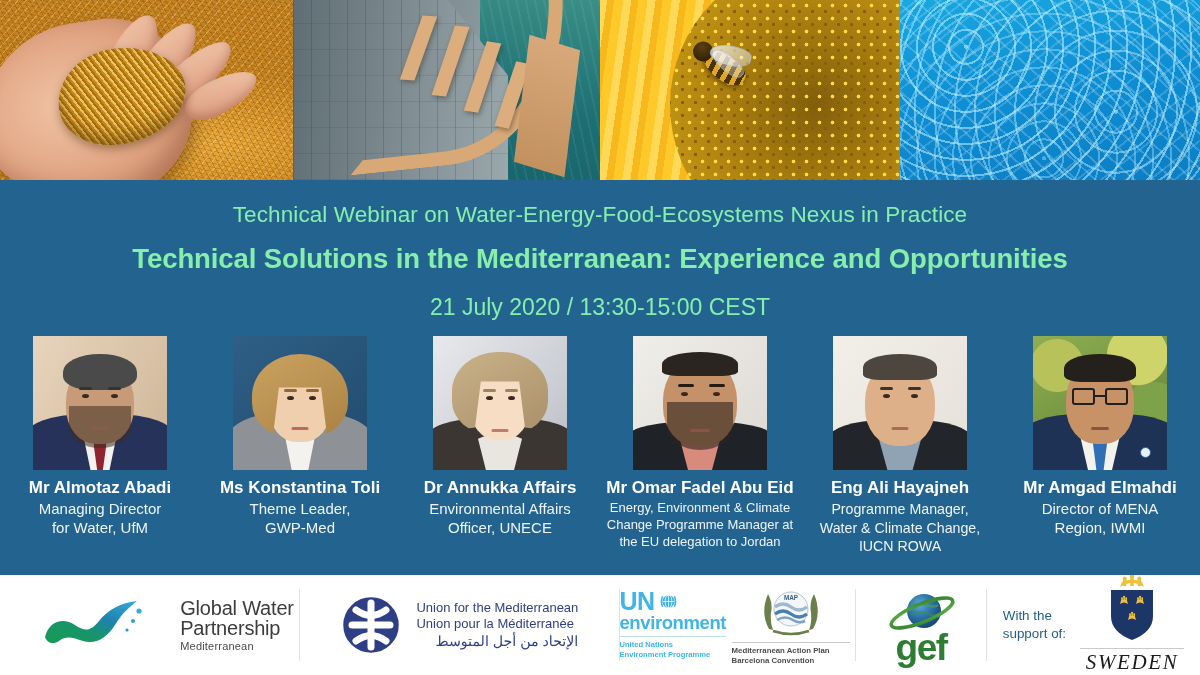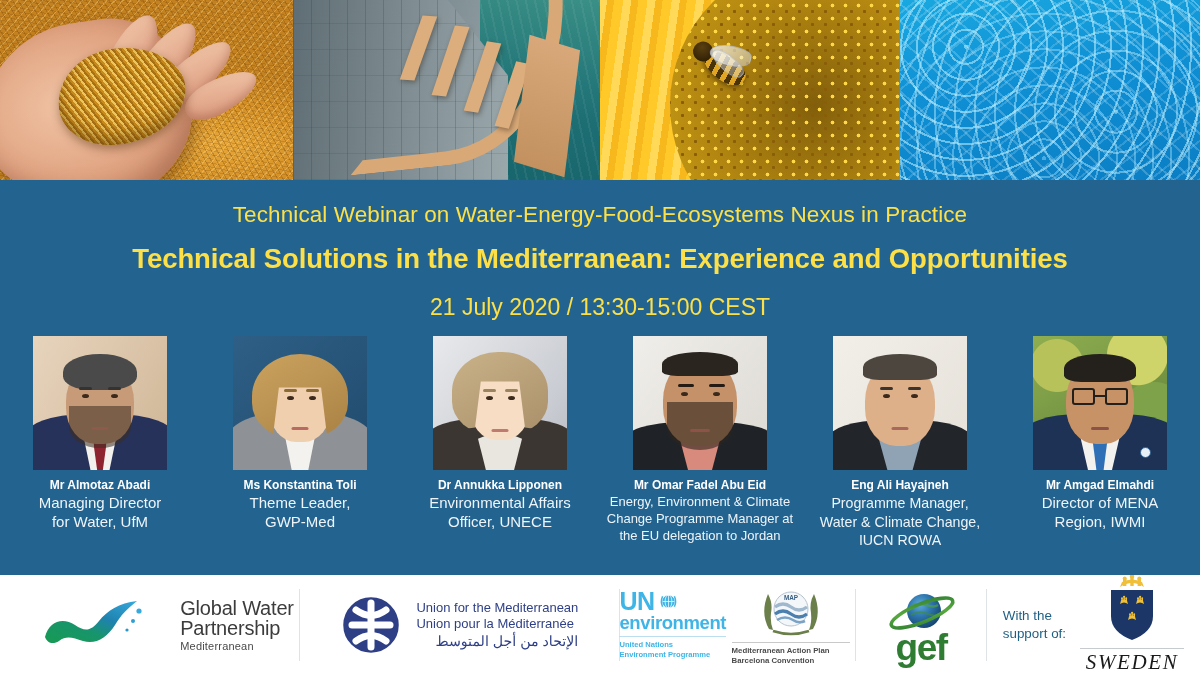--- a/index.html
+++ b/index.html
@@ -133,30 +133,30 @@
     background-image:
       repeating-radial-gradient(circle at 22% 26%, rgba(190,240,255,.55) 0 2px, transparent 2px 16px),
       repeating-radial-gradient(circle at 72% 62%, rgba(190,240,255,.45) 0 2px, transparent 2px 20px),
       repeating-radial-gradient(circle at 48% 88%, rgba(175,232,255,.4) 0 2px, transparent 2px 18px),
       repeating-linear-gradient(42deg, rgba(225,248,255,.22) 0 2px, transparent 2px 13px),
       repeating-linear-gradient(-38deg, rgba(230,250,255,.18) 0 2px, transparent 2px 15px);
     filter:blur(.4px);
   }
 
   
-  .titles { position:absolute; left:0; top:180px; width:1200px; text-align:center; color:#fde047; }
+  .titles { position:absolute; left:0; top:180px; width:1200px; text-align:center; color:#86efac; }
   .kicker { font-size:22.5px; font-weight:400; letter-spacing:.1px; margin-top:22px; }
   .headline { font-size:27.5px; font-weight:700; letter-spacing:-.1px; margin-top:15px; }
   .datetime { font-size:23px; font-weight:400; margin-top:19px; }
 
   
   .speakers { position:absolute; left:0; top:336px; width:1200px; display:flex; }
   .speaker { width:200px; display:flex; flex-direction:column; align-items:center; }
   .portrait { width:134px; height:134px; overflow:hidden; position:relative; background:#cfd4d8; }
-  .sp-name { color:#ffffff; font-size:12px; font-weight:700; line-height:1.18; margin-top:8px; text-align:center; white-space:nowrap; }
+  .sp-name { color:#ffffff; font-size:17px; font-weight:700; line-height:1.18; margin-top:8px; text-align:center; white-space:nowrap; }
   .sp-role { color:#eef4f8; font-size:15px; font-weight:400; line-height:1.26; margin-top:2px; text-align:center; width:196px; }
   .sp-role.small { font-size:13px; line-height:1.3; font-weight:400; }
   .sp-role.med { font-size:14.2px; font-weight:400; line-height:1.3; }
 
   
   .ph { position:absolute; inset:0; }
   .ph .bg { position:absolute; inset:0; }
   .ph .neck { position:absolute; left:50%; transform:translateX(-50%); bottom:30px; width:34px; height:30px; background:#c99878; }
   .ph .head { position:absolute; left:50%; transform:translateX(-50%); border-radius:48% 48% 44% 44%; }
   .ph .hair { position:absolute; left:50%; transform:translateX(-50%); }
@@ -318,21 +318,21 @@
           <div class="neck" style="bottom:42px;width:28px;background:#f0d6bd;"></div>
           <div class="head" style="top:30px;width:60px;height:74px;background:#f6ddc4;"></div>
           <div class="hair" style="top:16px;width:96px;height:82px;background:linear-gradient(150deg,#c9b188,#a9906a);border-radius:48% 48% 40% 40%;clip-path:polygon(0 0,100% 0,100% 96%,76% 92%,70% 36%,30% 36%,24% 92%,0 96%);"></div>
           <div class="eye" style="left:53px;top:60px;"></div>
           <div class="eye" style="left:75px;top:60px;"></div>
           <div class="brow" style="left:50px;top:53px;background:#9a8560;"></div>
           <div class="brow" style="left:72px;top:53px;background:#9a8560;"></div>
           <div class="mouth" style="bottom:38px;background:#c07a6e;"></div>
         </div>
       </div>
-      <div class="sp-name">Dr Annukka Lipponen</div>
+      <div class="sp-name">Dr Annukka Affairs</div>
       <div class="sp-role" style="white-space:pre-line;">Environmental Affairs
 Officer, UNECE</div>
     </div>
 
     <div class="speaker">
       <div class="portrait">
         <div class="ph">
           <div class="bg" style="background:linear-gradient(130deg,#f0eeea,#dcd9d3);"></div>
           <div class="suit" style="width:152px;height:48px;background:#1f2328;border-radius:38% 38% 0 0;"></div>
           <div class="shirt" style="width:40px;height:38px;background:#d88a7c;clip-path:polygon(50% 0,100% 20%,80% 100%,20% 100%,0 20%);"></div>

